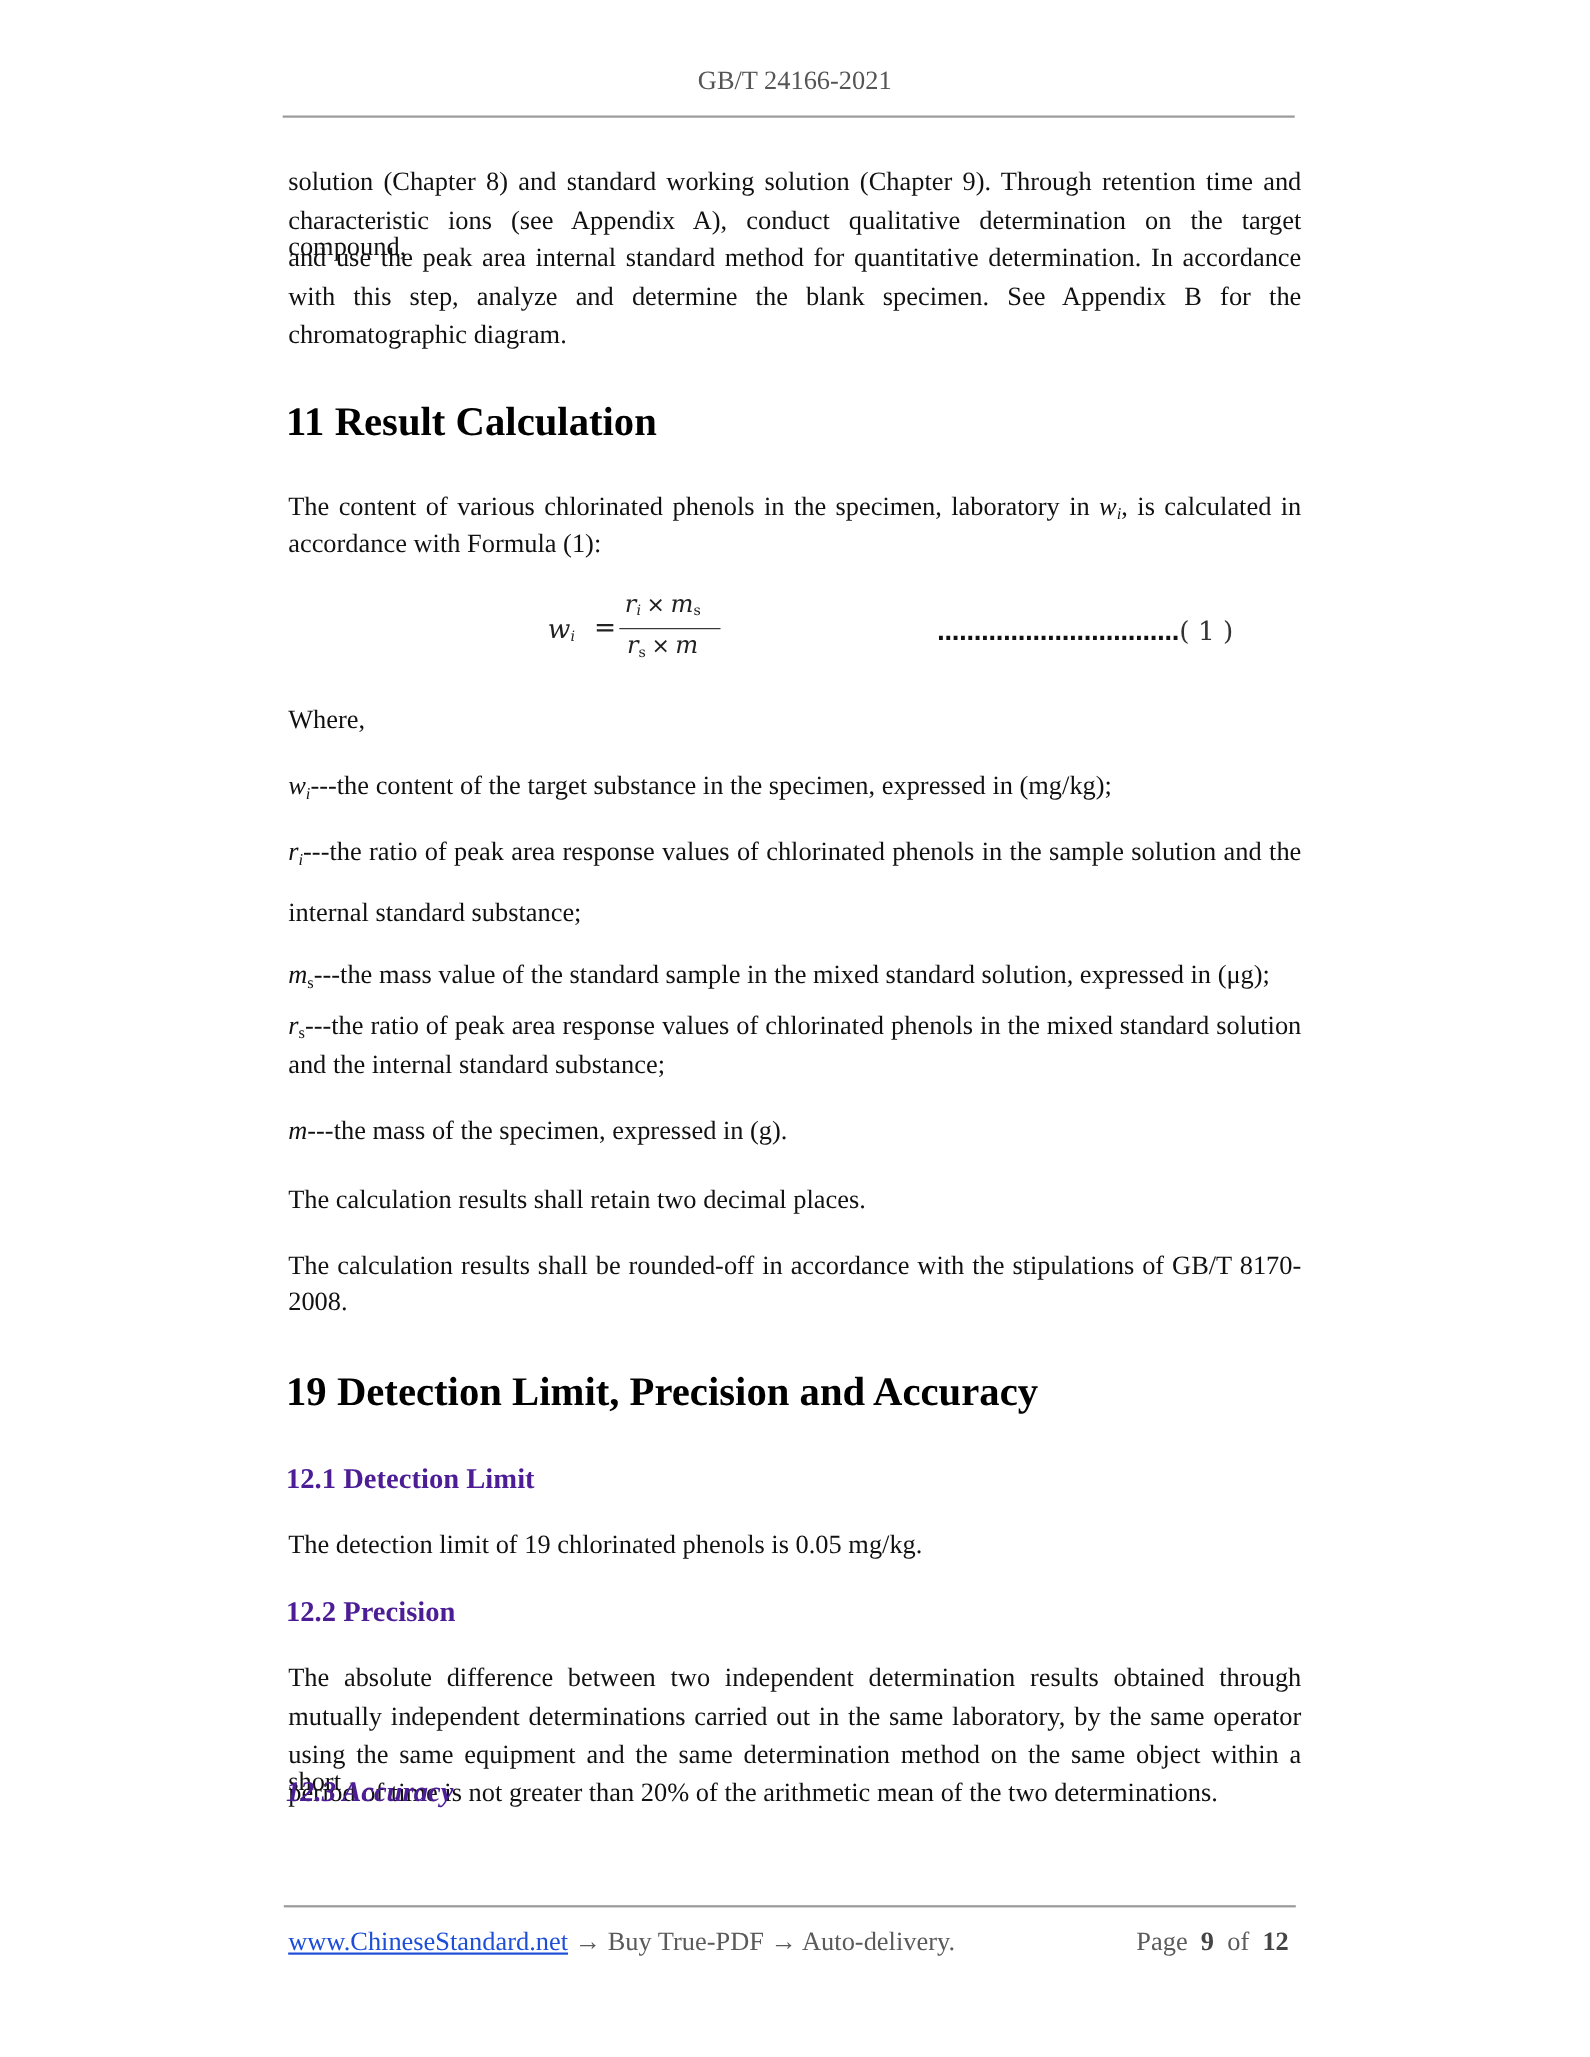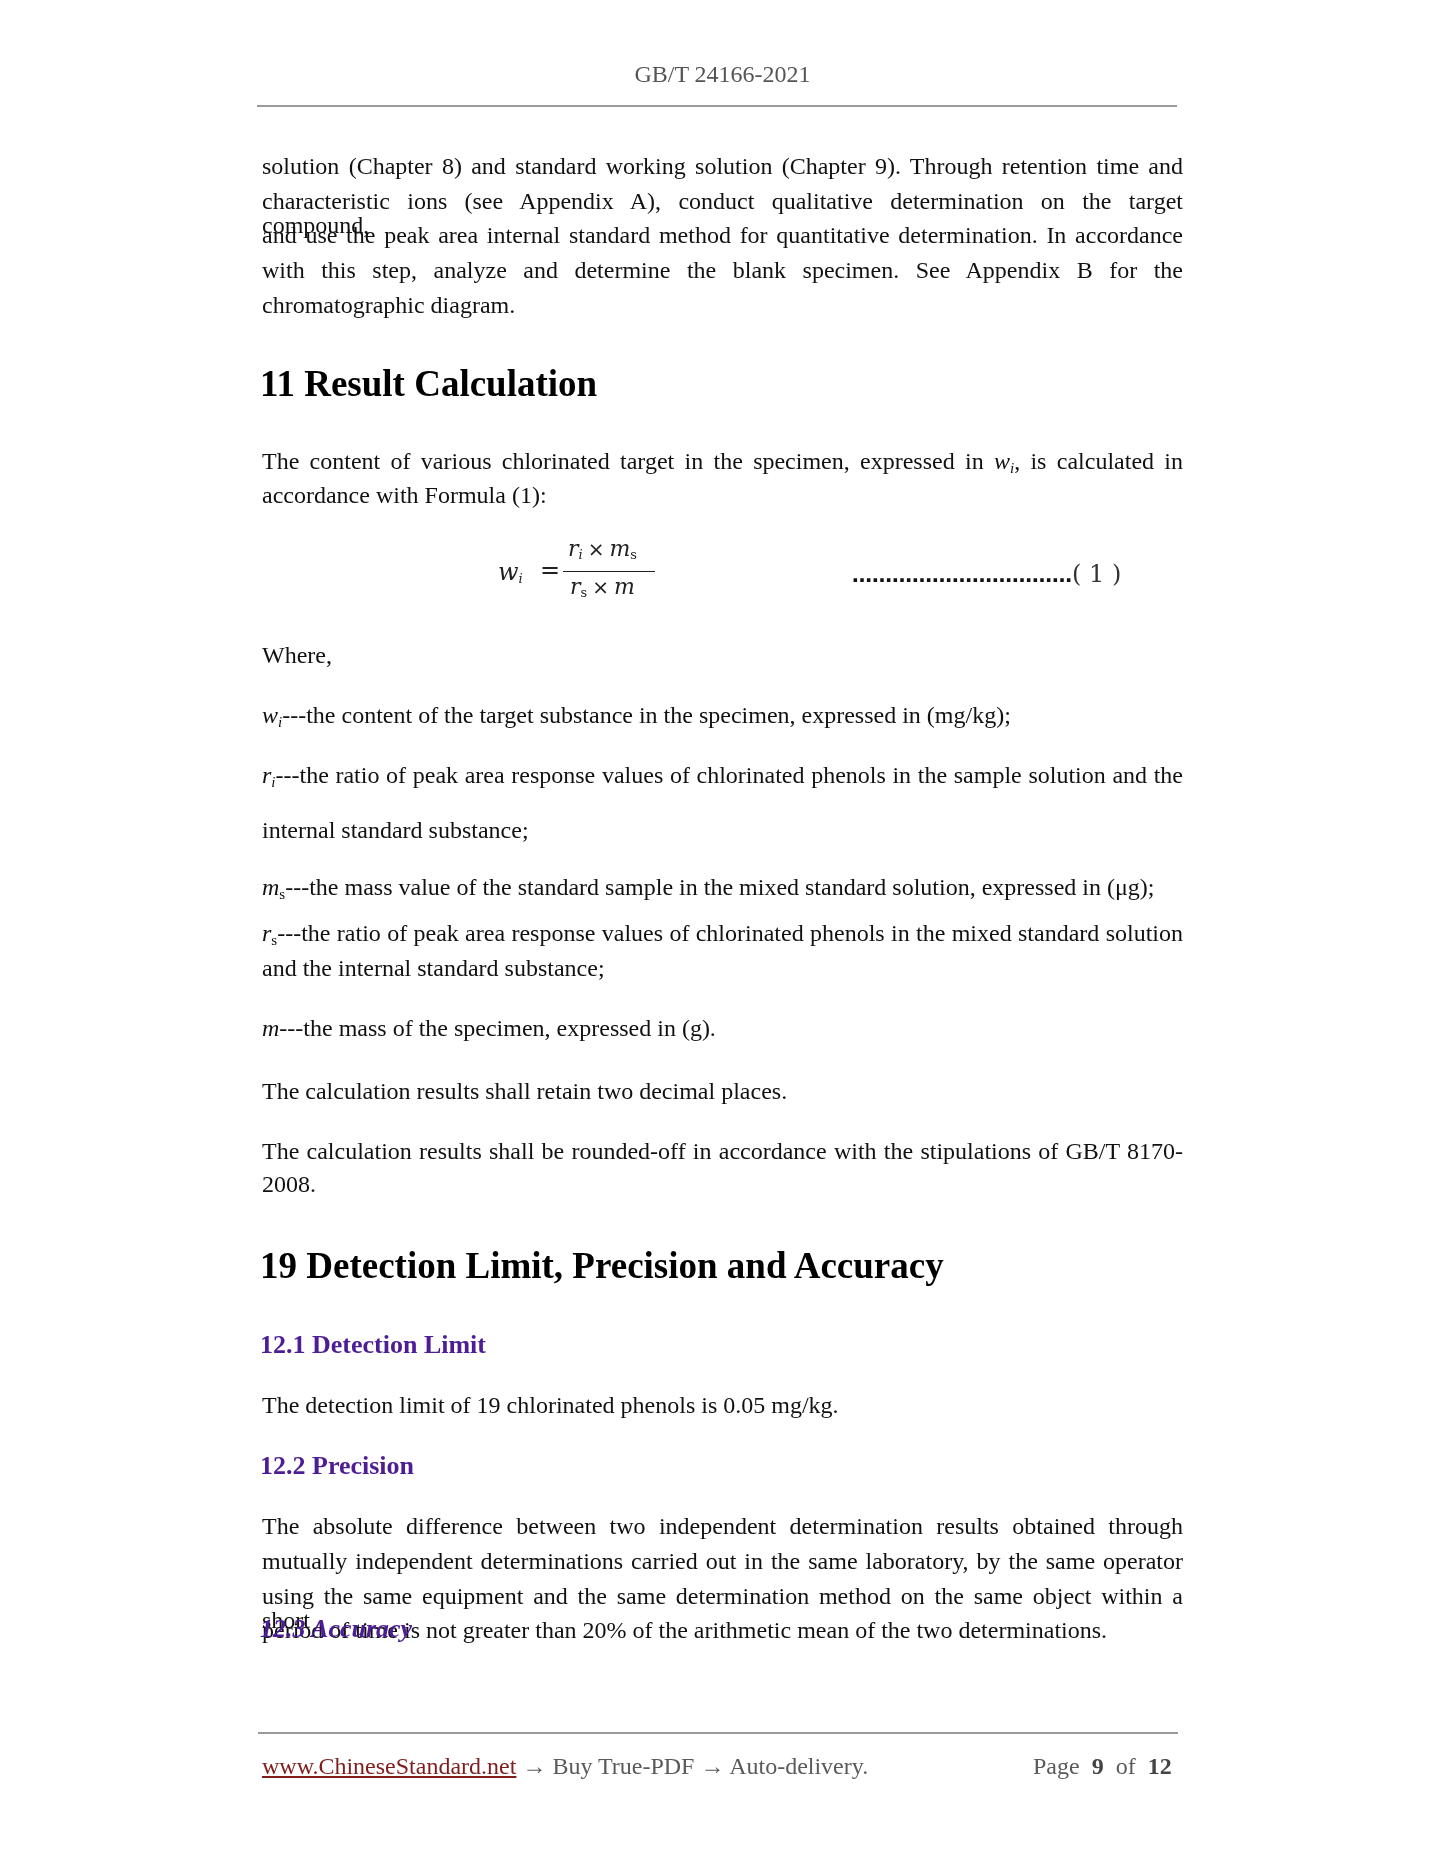--- a/index.html
+++ b/index.html
@@ -7,21 +7,21 @@
          font-family: "Liberation Serif", "DejaVu Serif", serif; color: #111; }
   .line { position: absolute; left: 262px; width: 921px; font-size: 24px; line-height: 24px;
           white-space: nowrap; }
   .line.j { text-align: justify; text-align-last: justify; white-space: normal; height: 24px; overflow: visible; }
   .h1 { position: absolute; left: 260px; font-size: 37px; font-weight: bold; line-height: 35px; white-space: nowrap; color: #000; }
   .h2 { position: absolute; left: 260px; font-size: 26px; font-weight: bold; line-height: 26px; white-space: nowrap; color: #4c1d95; }
   .rule { position: absolute; height: 0; border-top: 2px solid #9a9a9a; }
   .header-title { position: absolute; left: 0; width: 1445px; top: 62px; text-align: center;
                   font-size: 24px; line-height: 24px; color: #555; }
   .footer { position: absolute; top: 1754px; font-size: 24px; line-height: 24px; color: #5a5a5a; white-space: nowrap; }
-  .footer a { color: #7f1d1d; text-decoration: underline; }
+  .footer a { color: #1d4ed8; text-decoration: underline; }
   .footer b { color: #444; }
   i.v { font-style: italic; }
   sub.s { font-size: 15px; vertical-align: -4px; line-height: 0; }
   sub.si { font-size: 15px; vertical-align: -4px; line-height: 0; font-style: italic; }
   
   .formula { position: absolute; left: 490px; top: 530px; width: 180px; height: 80px;
              font-family: "DejaVu Serif", serif; font-style: italic; color: #222; }
   .f-lhs { position: absolute; left: 8px; top: 30px; font-size: 24px; line-height: 24px; }
   .f-eq { position: absolute; left: 50px; top: 28px; font-size: 24px; line-height: 24px; font-style: normal; }
   .f-num { position: absolute; left: 78px; top: 8px; font-size: 22px; line-height: 22px; white-space: nowrap; }
@@ -44,21 +44,21 @@
   <div class="line j" style="top:154px;">solution (Chapter 8) and standard working solution (Chapter 9). Through retention time and</div>
   <div class="line j" style="top:189px;">characteristic ions (see Appendix A), conduct qualitative determination on the target compound,</div>
   <div class="line j" style="top:223px;">and use the peak area internal standard method for quantitative determination. In accordance</div>
   <div class="line j" style="top:258px;">with this step, analyze and determine the blank specimen. See Appendix B for the</div>
   <div class="line" style="top:293px;">chromatographic diagram.</div>
 </div>
 
 <div class="h1" style="top:366px;">11 Result Calculation</div>
 
 <div>
-  <div class="line j" style="top:449px;"><span>The content of various chlorinated target in the specimen, expressed in </span><i class="v">w</i><sub class="si">i</sub><span>, is calculated in</span></div>
+  <div class="line j" style="top:449px;"><span>The content of various chlorinated phenols in the specimen, laboratory in </span><i class="v">w</i><sub class="si">i</sub><span>, is calculated in</span></div>
   <div class="line" style="top:483px;">accordance with Formula (1):</div>
 </div>
 
 <div class="formula">
   <div class="f-lhs"><span>w</span><span class="f-subi">i</span></div>
   <div class="f-eq">=</div>
   <div class="f-num"><span>r</span><span class="f-subi">i</span><span class="f-x">×</span><span>m</span><span class="f-sub">s</span></div>
   <div class="f-bar"></div>
   <div class="f-den"><span>r</span><span class="f-sub">s</span><span class="f-x">×</span><span>m</span></div>
 </div>

